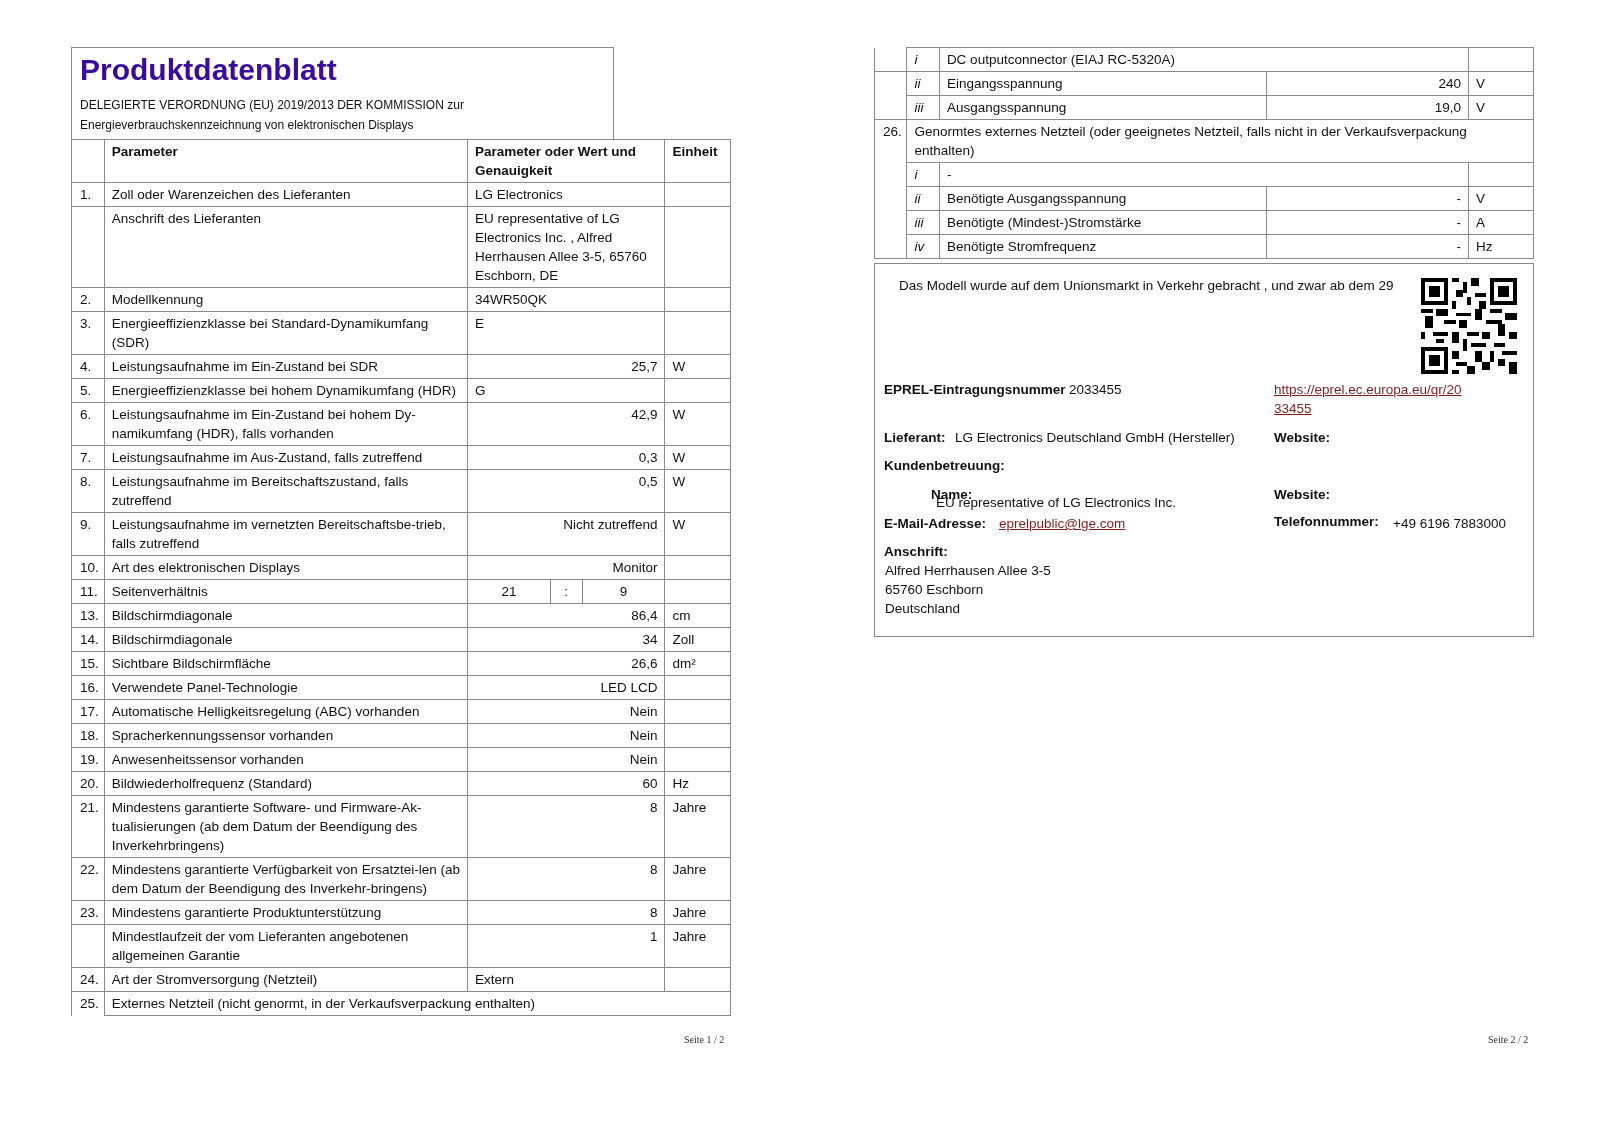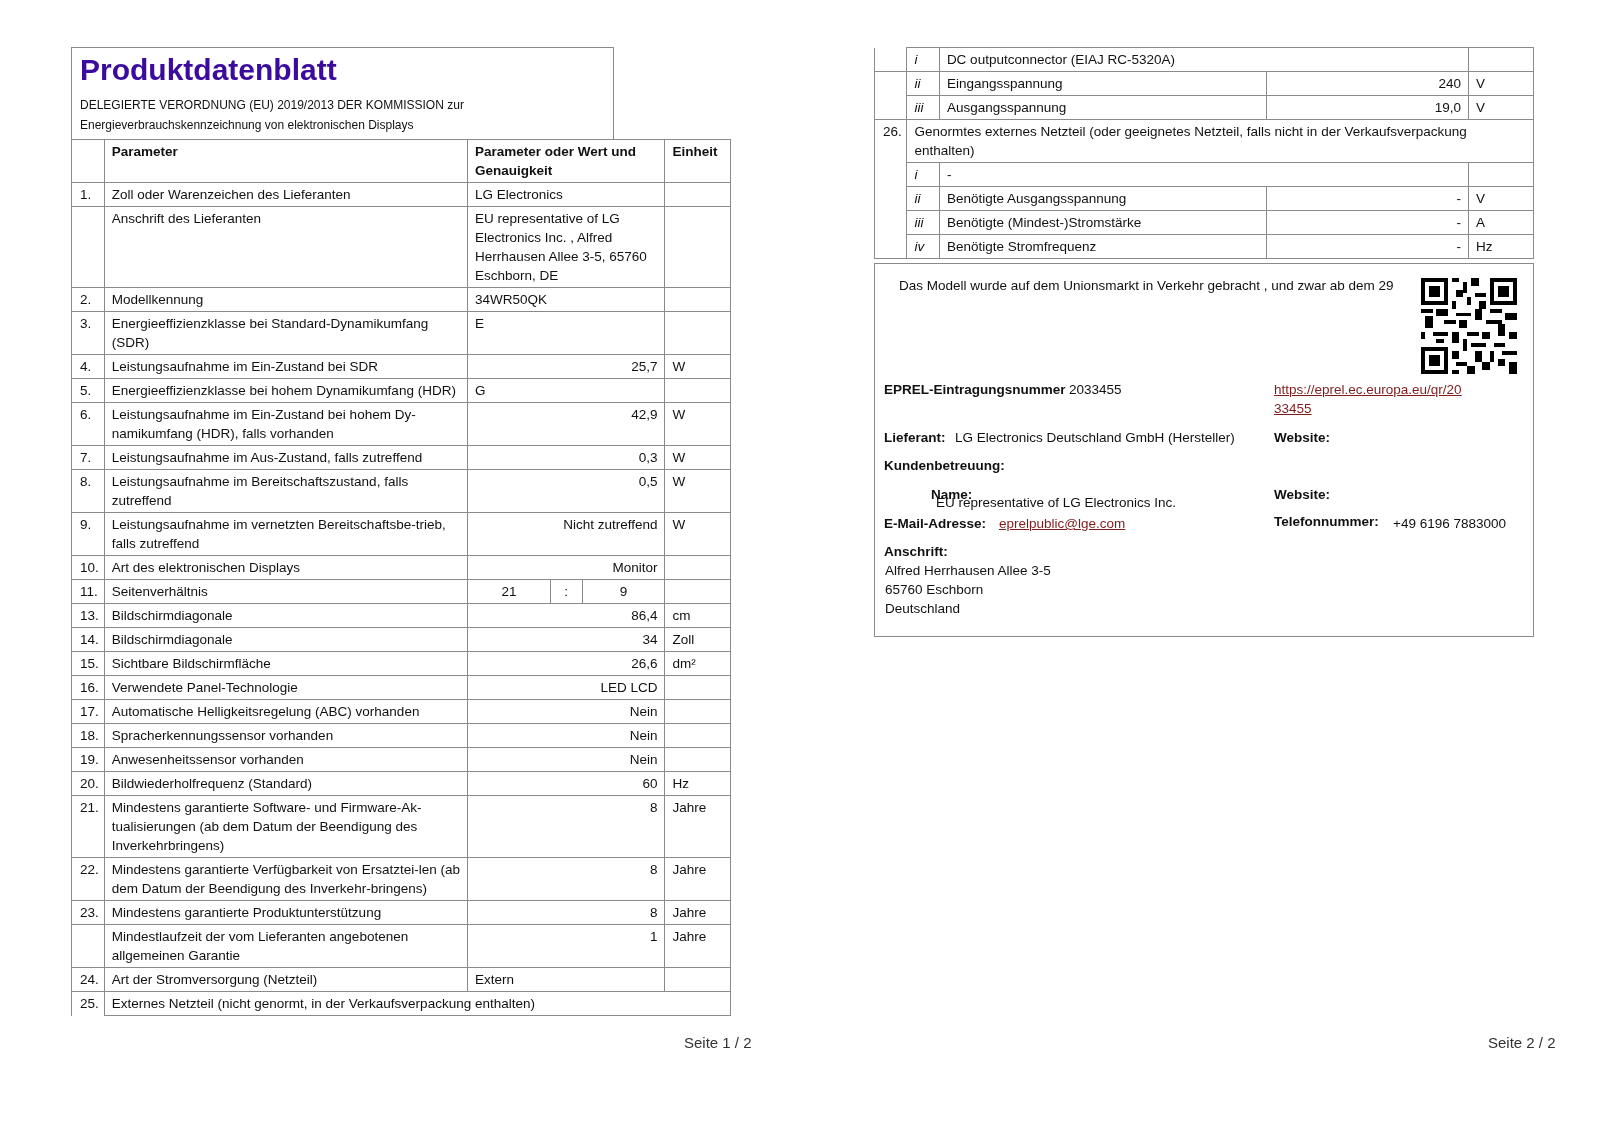--- a/index.html
+++ b/index.html
@@ -10,21 +10,21 @@
   .num { text-align:left; padding-left:8px; padding-right:2px; }
   .r { text-align:right; }
   .c { text-align:center; }
   .b { font-weight:bold; }
   .it { font-style:italic; }
   #p1 { left:71px; top:47px; width:543px; }
   #p1 .head { border:1px solid #8a8a8a; border-bottom:none; padding:2px 8px 4px 8px; }
   #p1 .title { color:#3a0ca3; color:#3b0a9e; font-size:30px; font-weight:bold; line-height:40px; margin:0 0 6px 0; }
   #p1 .sub { line-height:19.5px; font-size:12px; }
   #p1 table { width:660px; }
-  .footer { position:absolute; font-size:15px; color:#333; }
+  .footer { position:absolute; font-size:10px; color:#333;font-family:Liberation Serif, serif; }
   #p2 { left:874px; top:47px; width:660px; }
   #p2 table { width:660px; }
   .box { position:absolute; left:874px; top:263px; width:658px; height:372px; border:1px solid #8a8a8a; }
   .box .line { position:absolute; font-size:13.5px; line-height:19px; }
   .box a { color:#7f1d1d; text-decoration:underline; }
   .qr { position:absolute; left:546px; top:14px; width:96px; height:96px; }
 </style>
 </head>
 <body>
 

